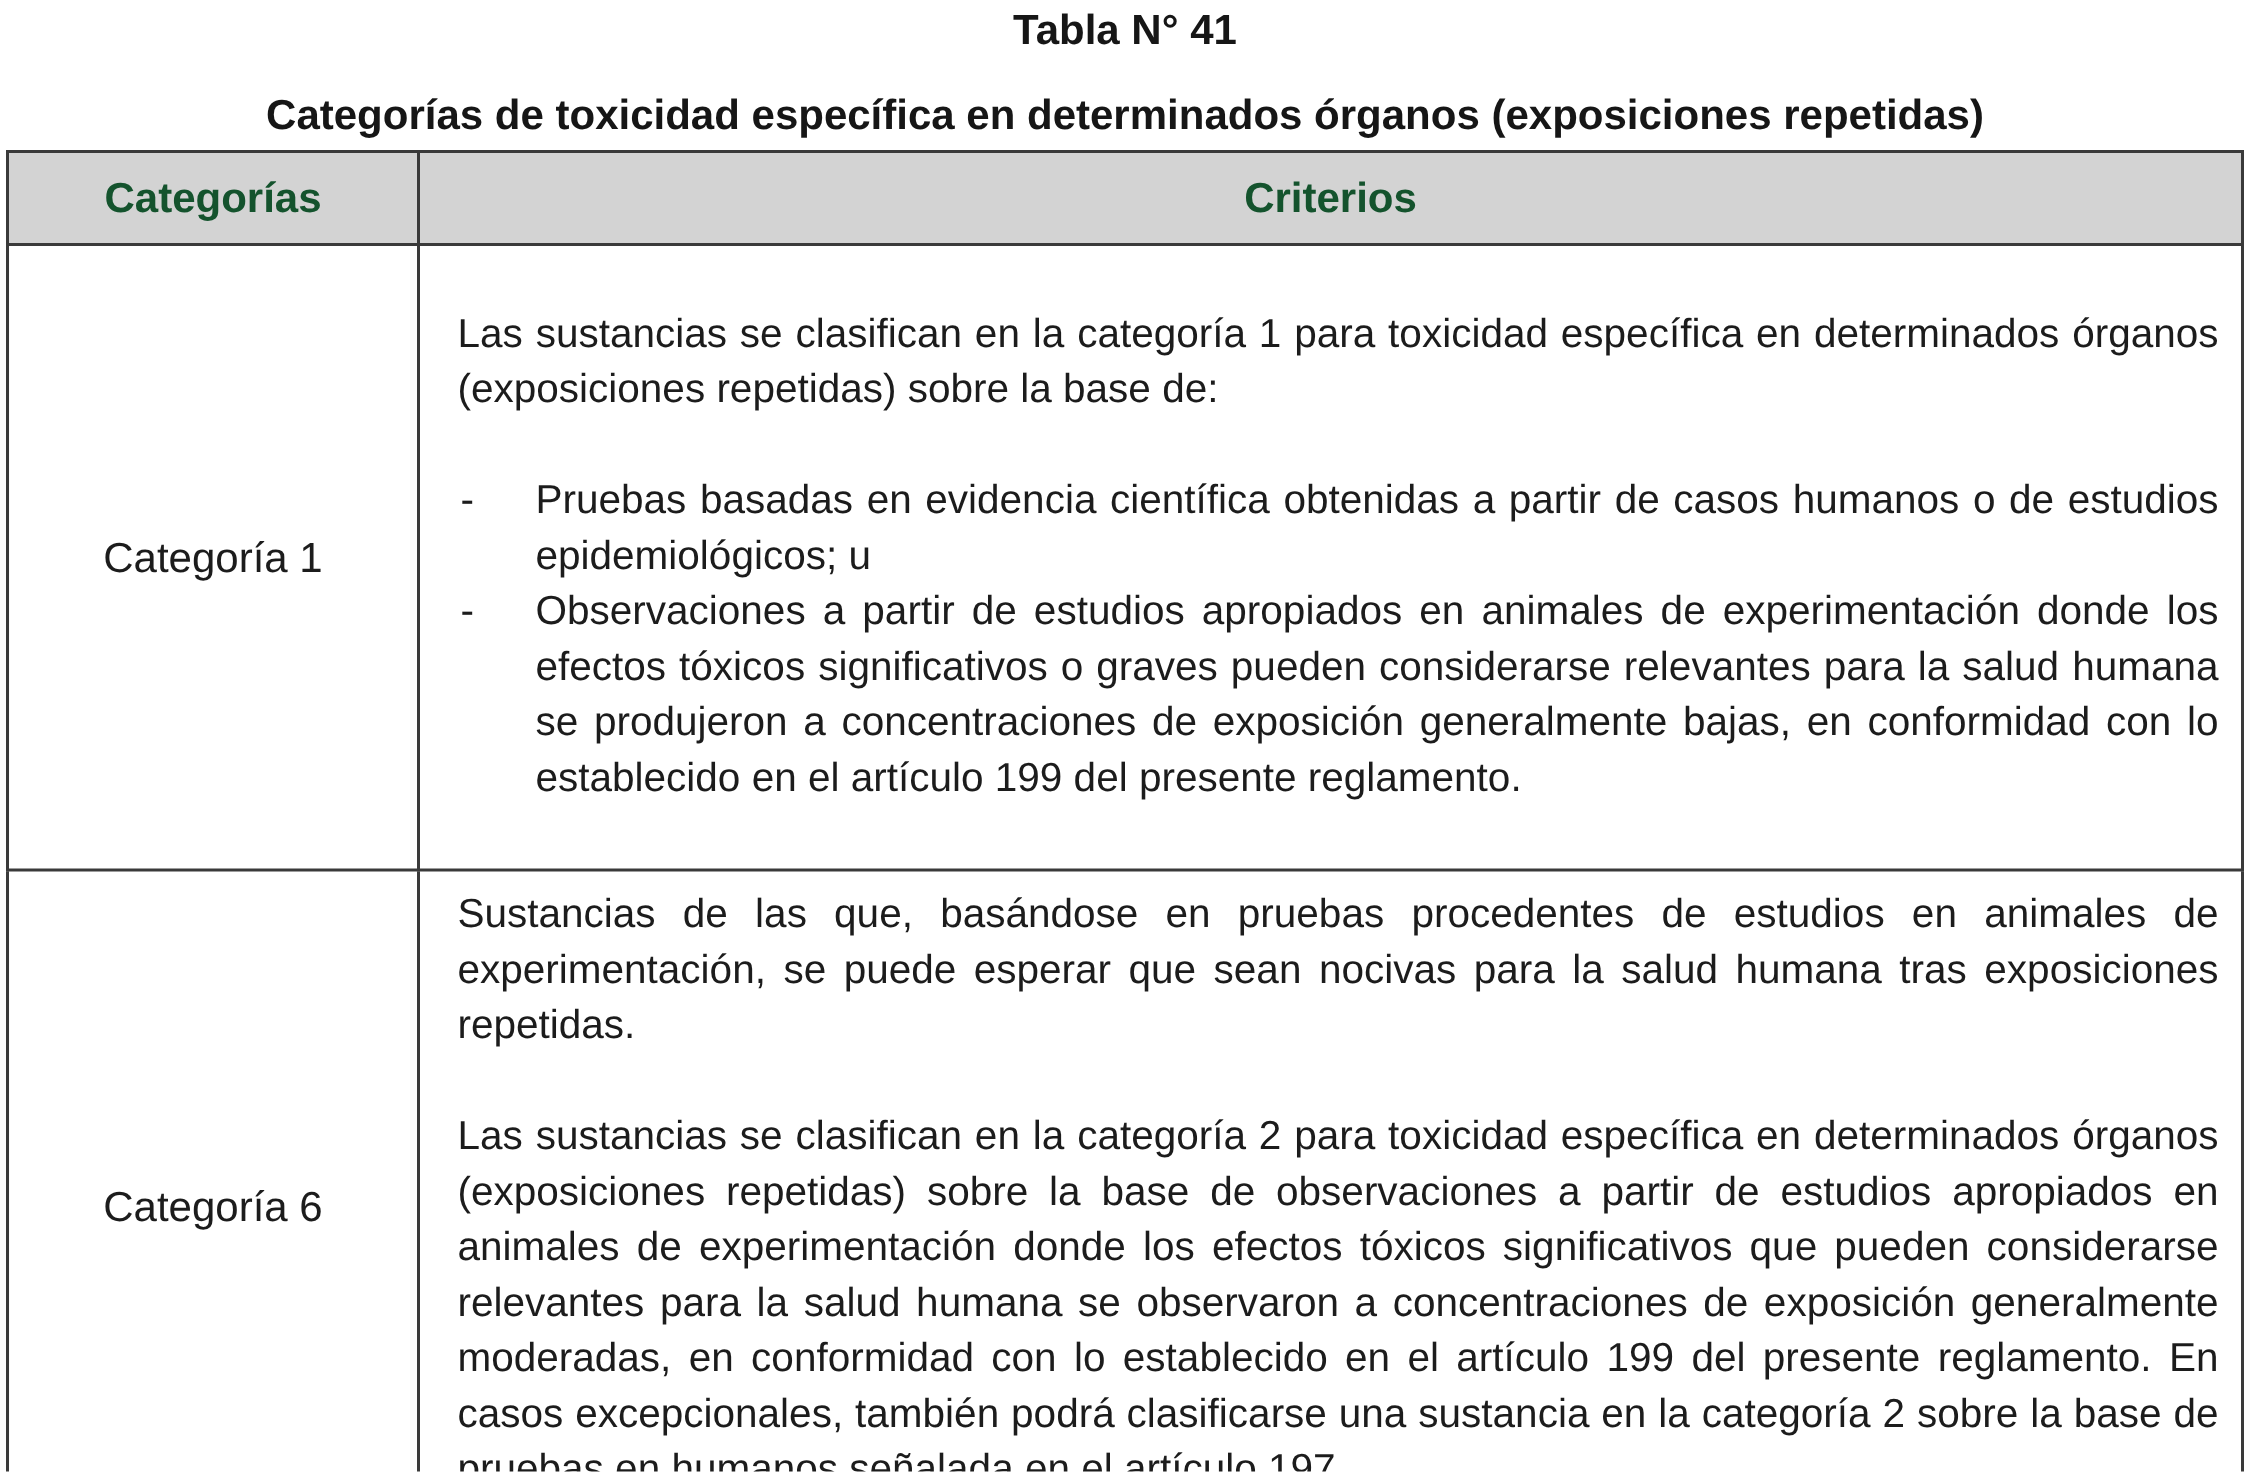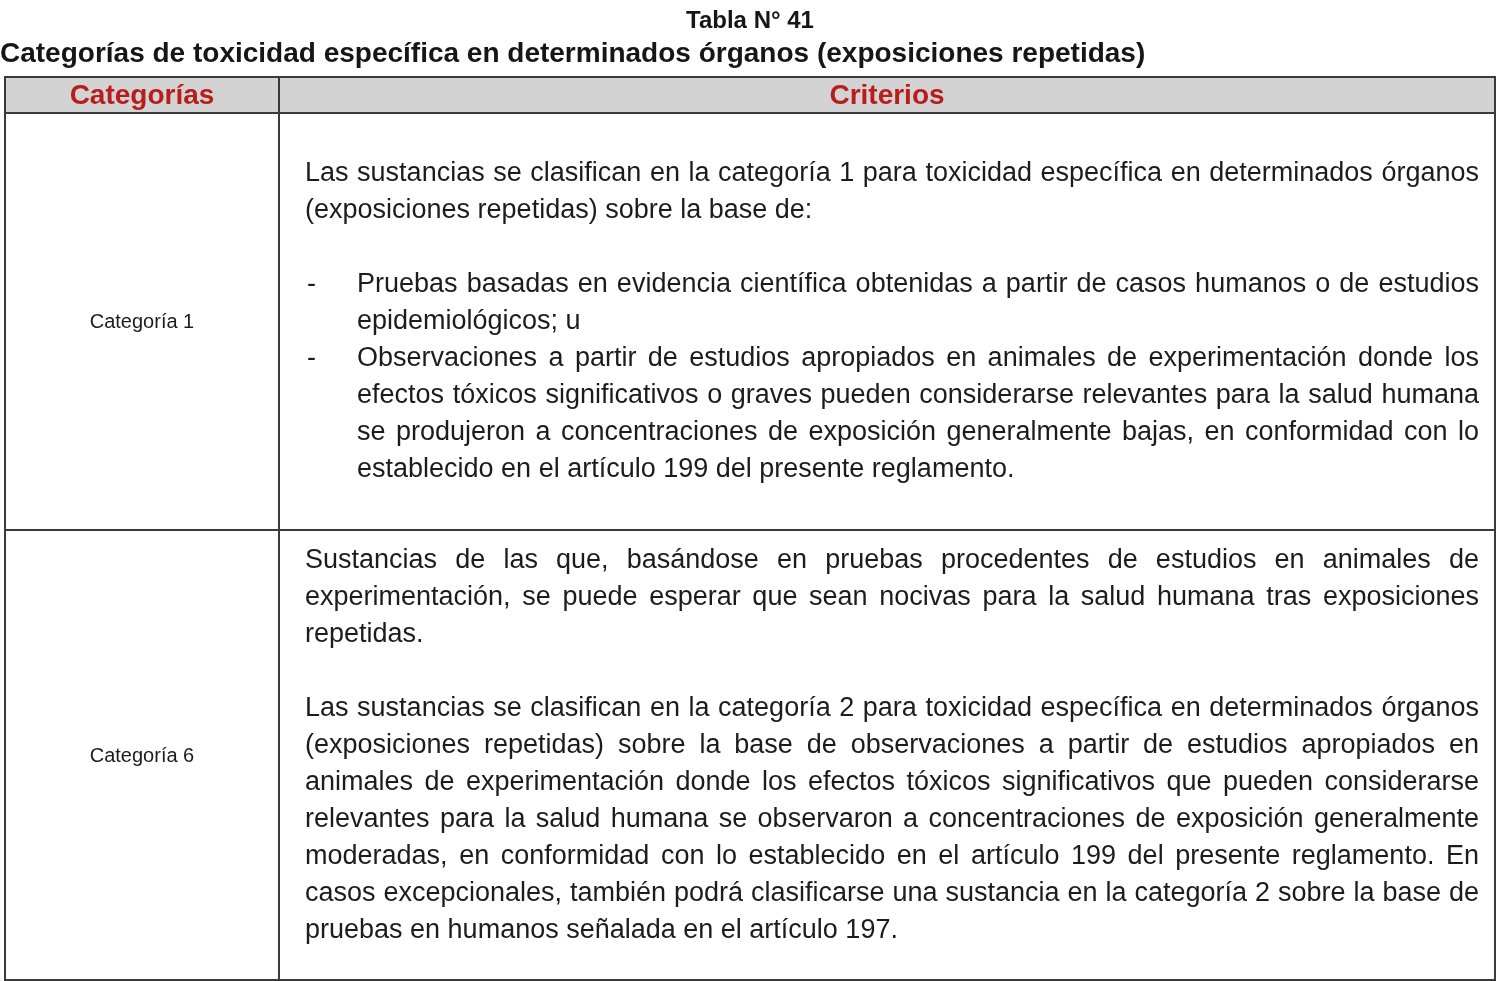--- a/index.html
+++ b/index.html
@@ -14,56 +14,57 @@
     color: #1c1c1c;
   }
   .page {
     width: 1500px;
     height: 981px;
     overflow: hidden;
   }
   .title {
     text-align: center;
     font-weight: bold;
-    font-size: 24px;
+    font-size: 28px;
     line-height: 33px;
     margin-top: 3px;
     color: #161616;
   }
   .subtitle {
-    text-align: left;
+    text-align: center;
     font-weight: bold;
     font-size: 28px;
     line-height: 33px;
     margin-bottom: 7px;
     color: #161616;
+    margin-top: 24px;
   }
   table.tox {
     border-collapse: collapse;
     table-layout: fixed;
     width: 1492px;
     margin: 0 4px;
   }
   table.tox col.col-cat { width: 274px; }
   table.tox th, table.tox td {
     border: 2px solid #3a3a3a;
   }
   table.tox th {
     background: #d3d3d3;
     font-weight: bold;
     font-size: 28px;
     text-align: center;
-    padding: 1px 2px;
+    padding: 14px 2px;
     height: 33px;
-    color: #b91c1c;
+    color: #14532d;
   }
   td.cat {
     text-align: center;
     vertical-align: middle;
-    font-size: 20px;
+    font-size: 28px;
     background: #ffffff;
   }
   td.crit {
     font-size: 27px;
     line-height: 37px;
     text-align: justify;
     vertical-align: top;
     padding: 0 15px 4px 25px;
     background: #ffffff;
   }

